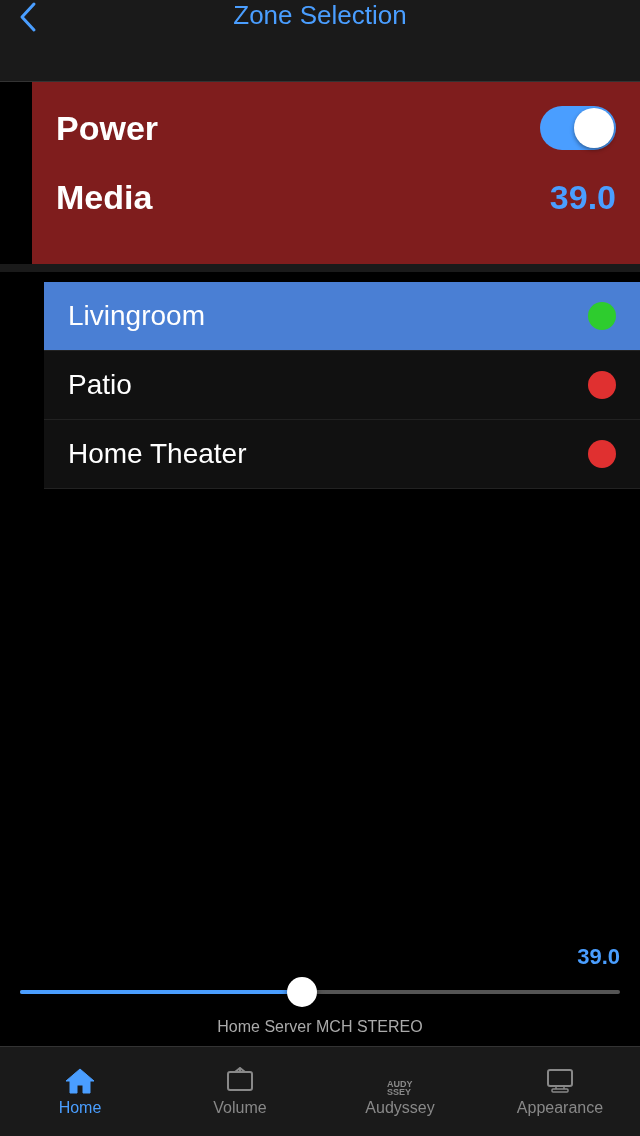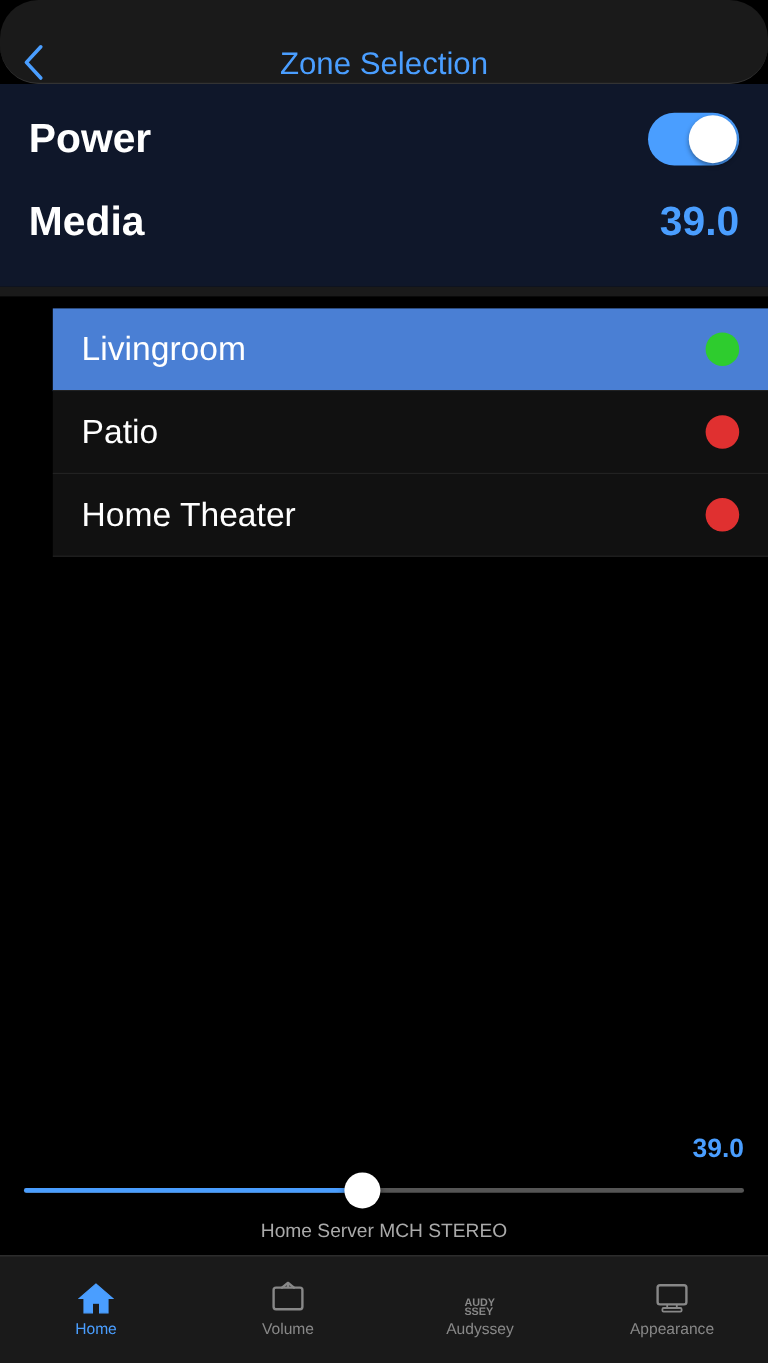--- a/index.html
+++ b/index.html
@@ -9,47 +9,47 @@
       height: 1136px;
       background: #000;
       font-family: -apple-system, 'Helvetica Neue', Arial, sans-serif;
       overflow: hidden;
       position: relative;
     }
 
     
     .header {
       background: #1a1a1a;
-      height: 70px;
-      display: flex;
-      align-items: flex-end;
+      height: 82px;
+      display: flex;
+      align-items: flex-start;
       justify-content: center;
       position: relative;
       border-bottom: 1px solid #333;
-      border-radius: 32px;
     }
     .header-back {
       position: absolute;
       left: 16px;
       color: #4a9eff;
       font-size: 28px;
       cursor: pointer;
       display: flex;
       align-items: center;
     }
     .header-title {
       color: #4a9eff;
       font-size: 26px;
       font-weight: 400;
     }
 
     
     .controls-section {
-      background: #0f172a;
-      padding: 10px 24px 20px 24px;
+      background: #7f1d1d;
+      padding: 10px 24px 33px 24px;
+      margin-left: 32px;
     }
     .control-row {
       display: flex;
       align-items: center;
       justify-content: space-between;
       padding: 14px 0;
     }
     .control-label {
       color: #fff;
       font-size: 34px;
@@ -194,21 +194,21 @@
       flex: 1;
       display: flex;
       flex-direction: column;
       align-items: center;
       justify-content: center;
       height: 100%;
       cursor: pointer;
       gap: 4px;
     }
     .tab-label {
-      font-size: 13px;
+      font-size: 16px;
       color: #888;
     }
     .tab-label-active {
       color: #4a9eff;
     }
 
     
     .section-divider {
       height: 8px;
       background: #1a1a1a;

